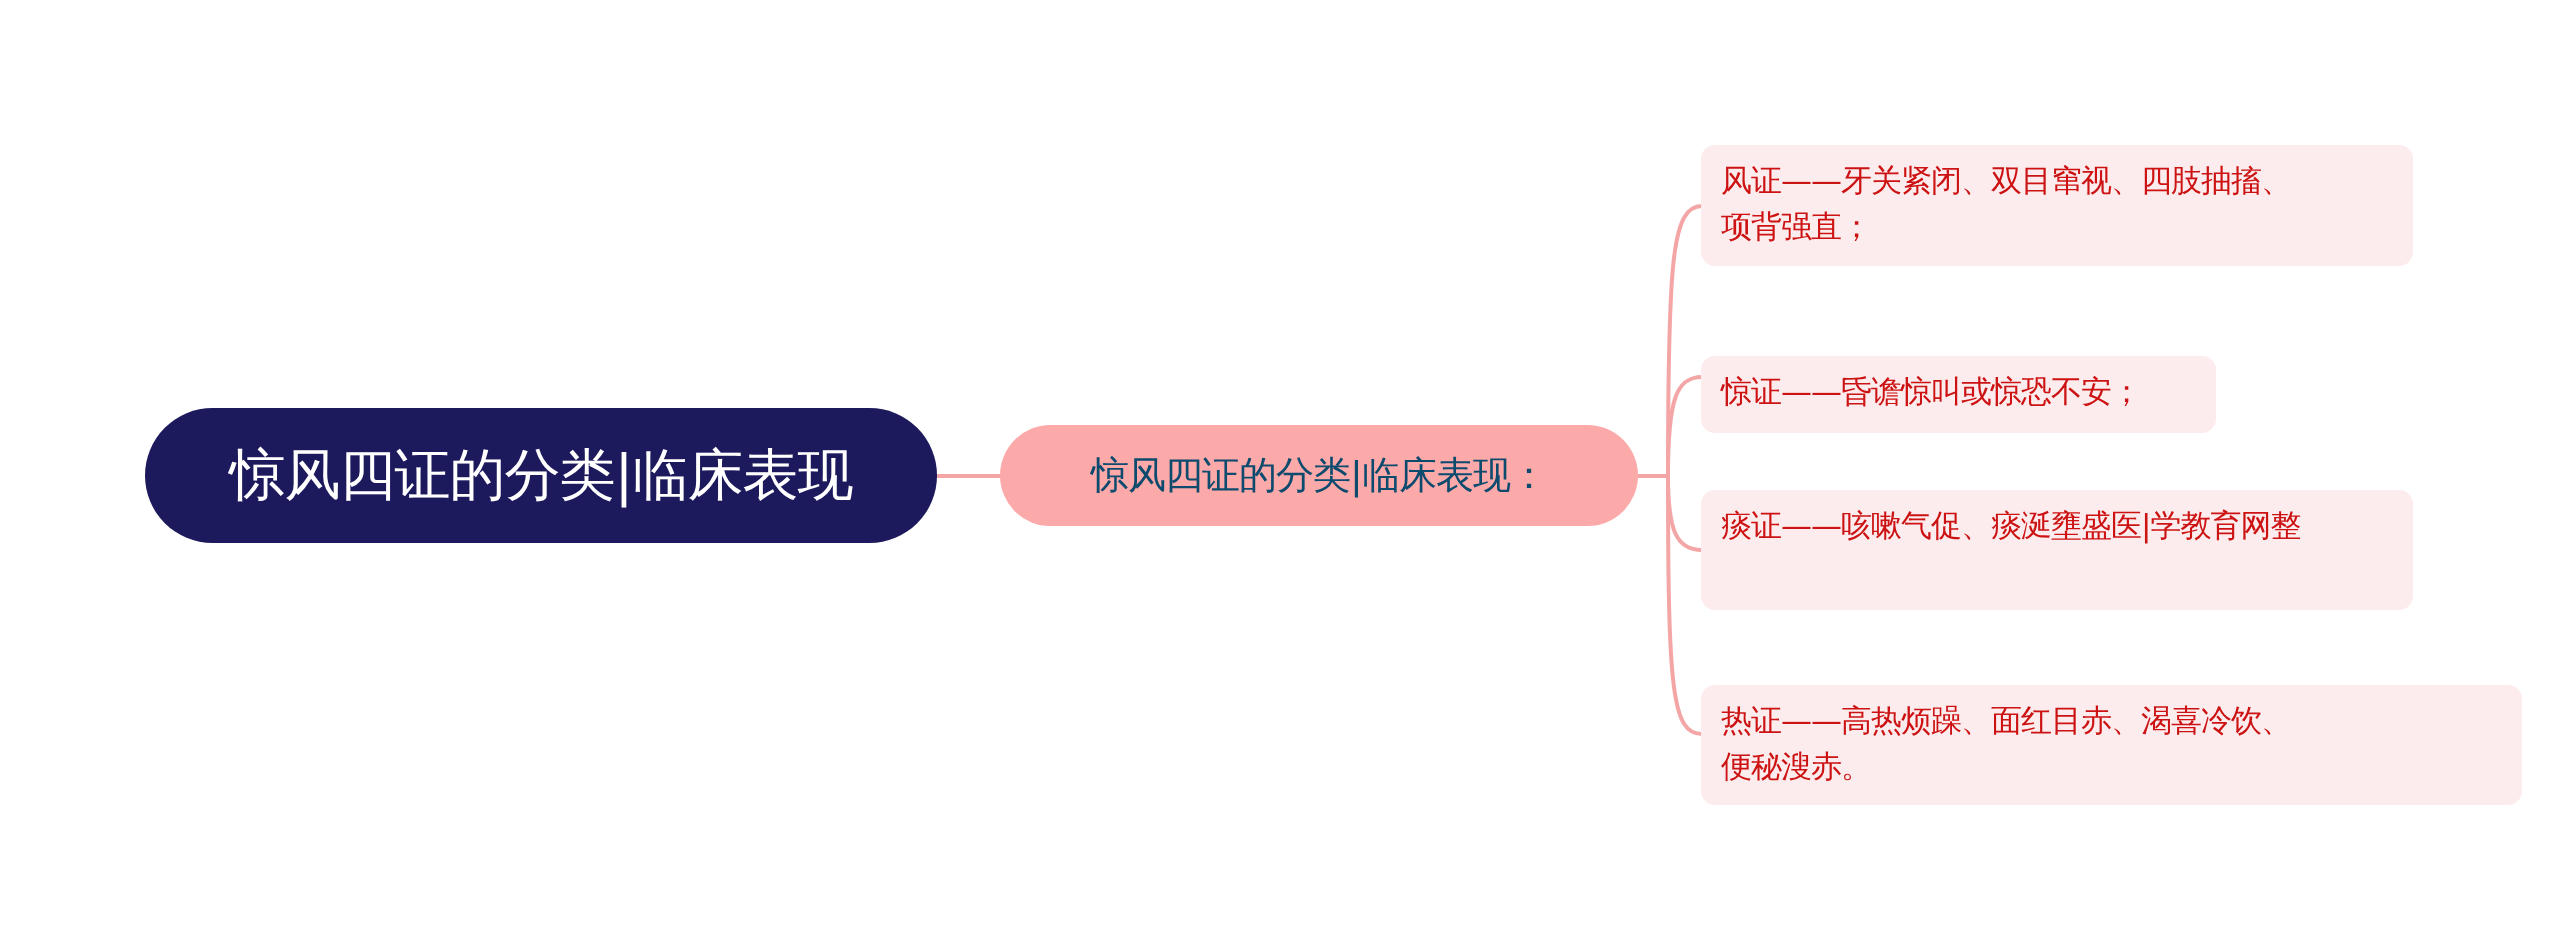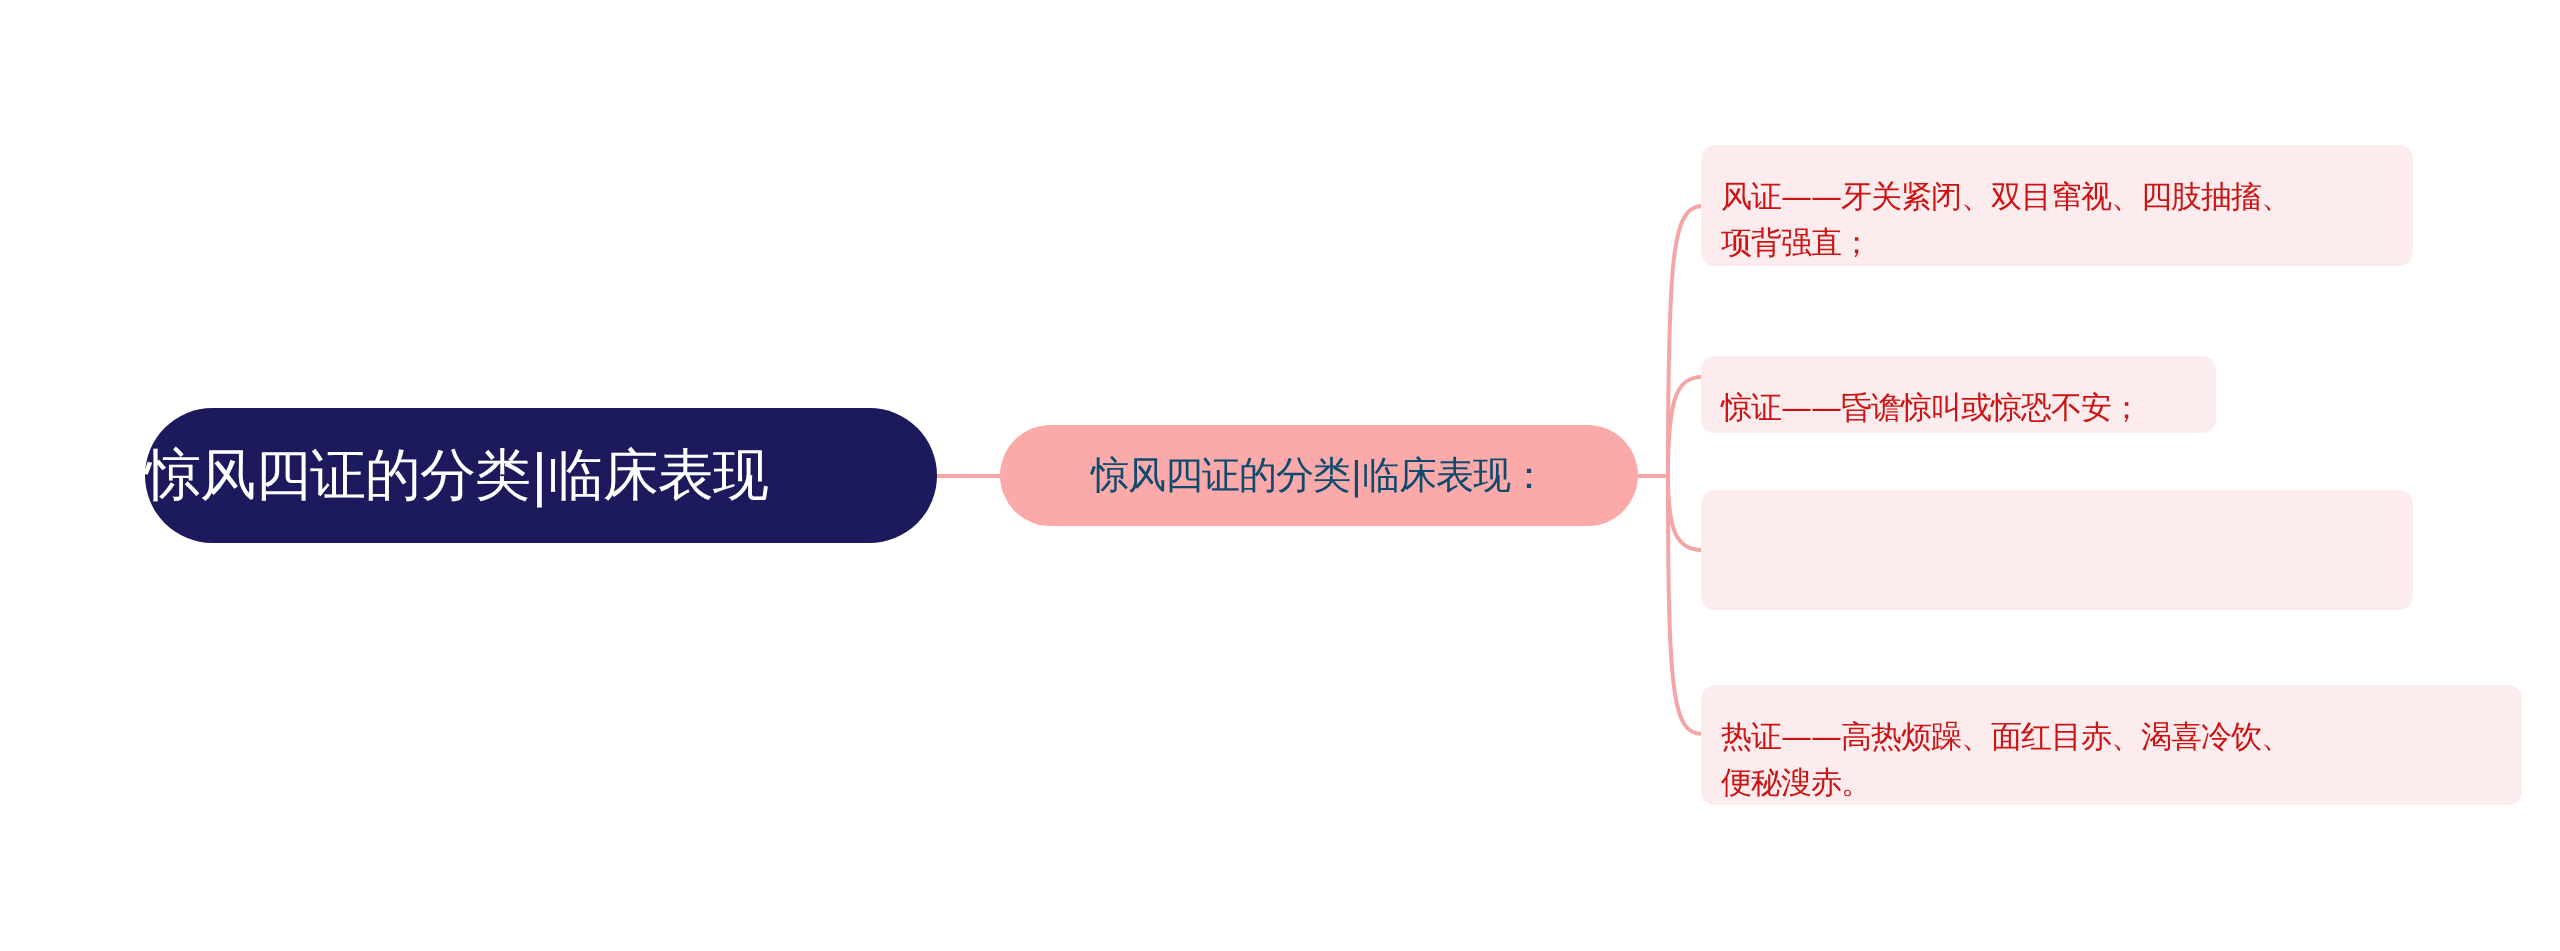--- a/index.html
+++ b/index.html
@@ -1,29 +1,29 @@
 <!DOCTYPE html>
 <html><head>
 <meta charset="utf-8">
 <style>
   html, body { margin:0; padding:0; background:#ffffff; }
   body { width:2560px; height:951px; position:relative; overflow:hidden;
          font-family: "DejaVu Sans", "Liberation Sans", sans-serif; }
   svg.links { position:absolute; left:0; top:0; width:2560px; height:951px; }
   .root { position:absolute; left:145px; top:408px; width:792px; height:135px;
           background:#1c1a5c; border-radius:68px; color:#ffffff;
-          display:flex; align-items:center; justify-content:flex-start;
+          display:flex; align-items:center; justify-content:center;
           font-size:56px; letter-spacing:-1px; white-space:nowrap; }
   .mid { position:absolute; left:1000px; top:425px; width:638px; height:101px;
          background:#fca9a9; border-radius:51px; color:#0c4a6e;
          display:flex; align-items:center; justify-content:center;
          font-size:38px; white-space:nowrap; letter-spacing:-1px; }
   .leaf { position:absolute; left:1701px; background:#fdeced; border-radius:14px;
           color:#cc1212; font-size:31px; line-height:46px; box-sizing:border-box;
-          padding:28px 18px 12px 20px; letter-spacing:-1px; }
+          padding:12px 18px 12px 20px; letter-spacing:-1px; }
   .leaf span { display:block; }
 </style>
 </head>
 <body>
 
 <svg class="links" viewBox="0 0 2560 951">
   <g fill="none" stroke="#f4a6a6" stroke-width="4" stroke-linecap="round">
     <path d="M937 476 L1000 476"></path>
     <path d="M1638 476 L1668 476"></path>
     <path d="M1668 476 C1668 260 1672 206 1702 206"></path>
@@ -44,18 +44,19 @@
 <div class="leaf" style="top:145px; width:712px; height:121px;">
   <span>风证——牙关紧闭、双目窜视、四肢抽搐、</span>
   <span>项背强直；</span>
 </div>
 
 <div class="leaf" style="top:356px; width:515px; height:77px;">
   <span>惊证——昏谵惊叫或惊恐不安；</span>
 </div>
 
 <div class="leaf" style="top:490px; width:712px; height:120px;">
+  <span>痰证——咳嗽气促、痰涎壅盛医|学教育网整</span>
 </div>
 
 <div class="leaf" style="top:685px; width:821px; height:120px;">
   <span>热证——高热烦躁、面红目赤、渴喜冷饮、</span>
   <span>便秘溲赤。</span>
 </div>
 
 </body></html>

